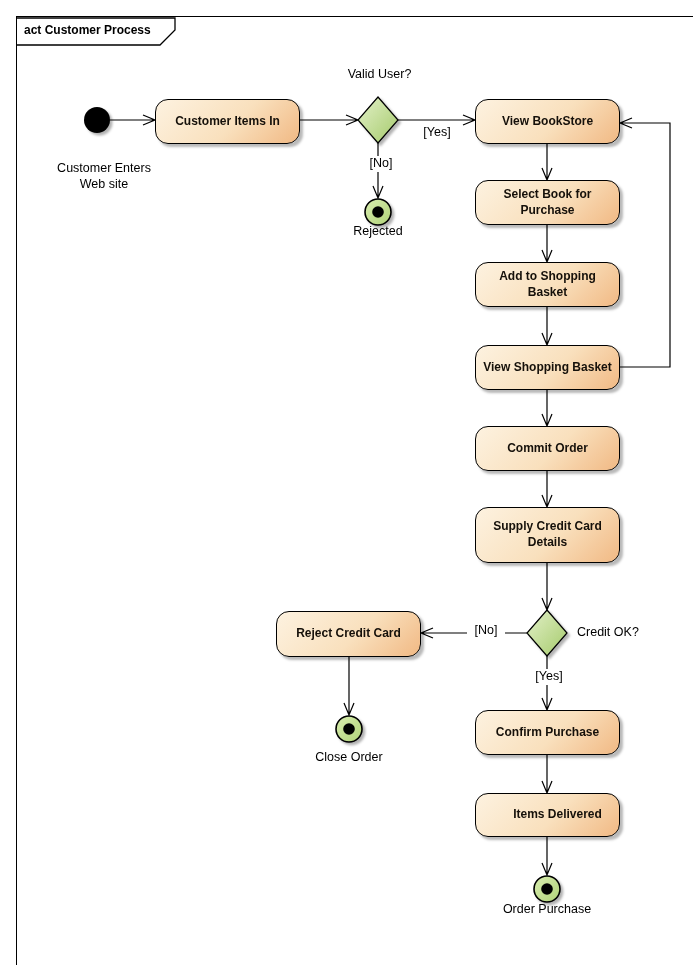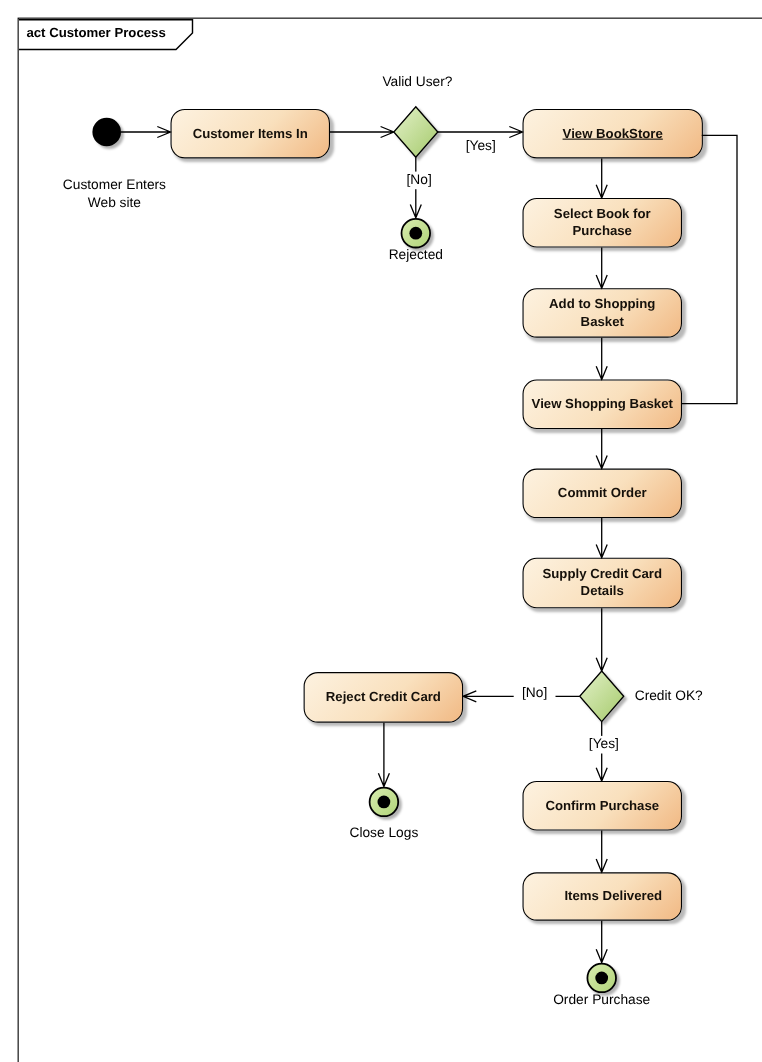--- a/index.html
+++ b/index.html
@@ -80,37 +80,37 @@
       <circle cx="530" cy="872" r="13" fill="url(#finalGrad)" stroke="#000" stroke-width="1.6"></circle>
       <circle cx="530" cy="872" r="5.8" fill="#000"></circle>
     </g>
 
     <path d="M0,1 H158 V13 L143,28 H0" fill="#ffffff" stroke="#000" stroke-width="1.3"></path>
   </svg>
 
   <div class="frame-title">act Customer Process</div>
 
   <div class="act" style="left:138px;top:82px;width:145px;height:45px;">Customer Items In</div>
-  <div class="act" style="left:458px;top:82px;width:164px;height:45px;text-decoration:underline;">View BookStore</div>
+  <div class="act" style="left:458px;top:82px;width:145px;height:45px;">View BookStore</div>
   <div class="act" style="left:458px;top:163px;width:145px;height:45px;">Select Book for Purchase</div>
   <div class="act" style="left:458px;top:245px;width:145px;height:45px;">Add to Shopping Basket</div>
   <div class="act" style="left:458px;top:328px;width:145px;height:45px;">View Shopping Basket</div>
   <div class="act" style="left:458px;top:409px;width:145px;height:45px;">Commit Order</div>
-  <div class="act" style="left:458px;top:490px;width:145px;height:46px;">Supply Credit Card Details</div>
+  <div class="act" style="left:458px;top:490px;width:145px;height:56px;">Supply Credit Card Details</div>
   <div class="act" style="left:259px;top:594px;width:145px;height:46px;">Reject Credit Card</div>
   <div class="act" style="left:458px;top:693px;width:145px;height:45px;">Confirm Purchase</div>
   <div class="act" style="left:458px;top:776px;width:145px;height:44px;padding-left:27px;">Items Delivered</div>
 
   <div class="lbl" style="left:27px;top:144px;width:120px;">Customer Enters
 Web site</div>
   <div class="lbl" style="left:320px;top:50px;width:85px;">Valid User?</div>
   <div class="lbl" style="left:560px;top:608px;width:75px;text-align:left;">Credit OK?</div>
 
   <div class="lbl" style="left:400px;top:108px;width:40px;">[Yes]</div>
   <div class="lbl onwire" style="left:342px;top:139px;width:40px;">[No]</div>
   <div class="lbl onwire" style="left:450px;top:606px;width:34px;">[No]</div>
   <div class="lbl onwire" style="left:510px;top:652px;width:40px;">[Yes]</div>
 
   <div class="lbl" style="left:321px;top:207px;width:80px;">Rejected</div>
-  <div class="lbl" style="left:287px;top:733px;width:90px;">Close Logs</div>
+  <div class="lbl" style="left:287px;top:733px;width:90px;">Close Order</div>
   <div class="lbl" style="left:475px;top:885px;width:110px;">Order Purchase</div>
 
 </div>
 
 </body></html>

